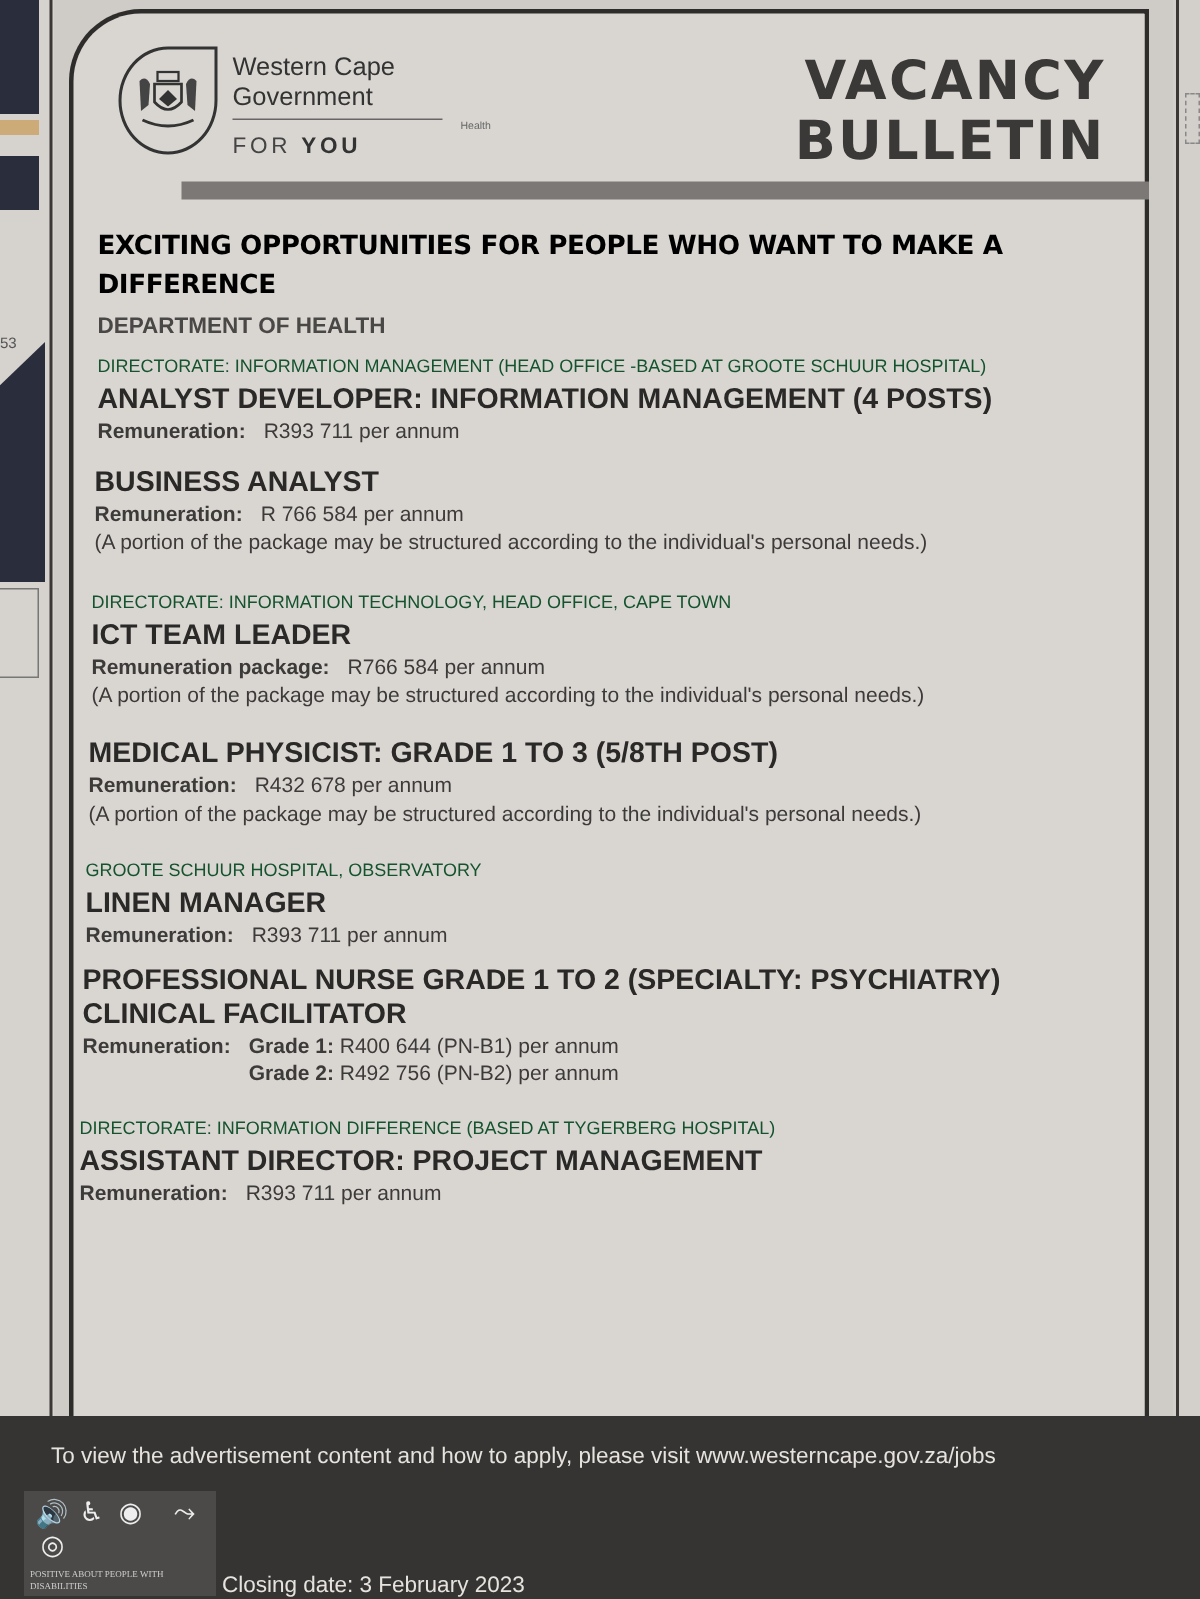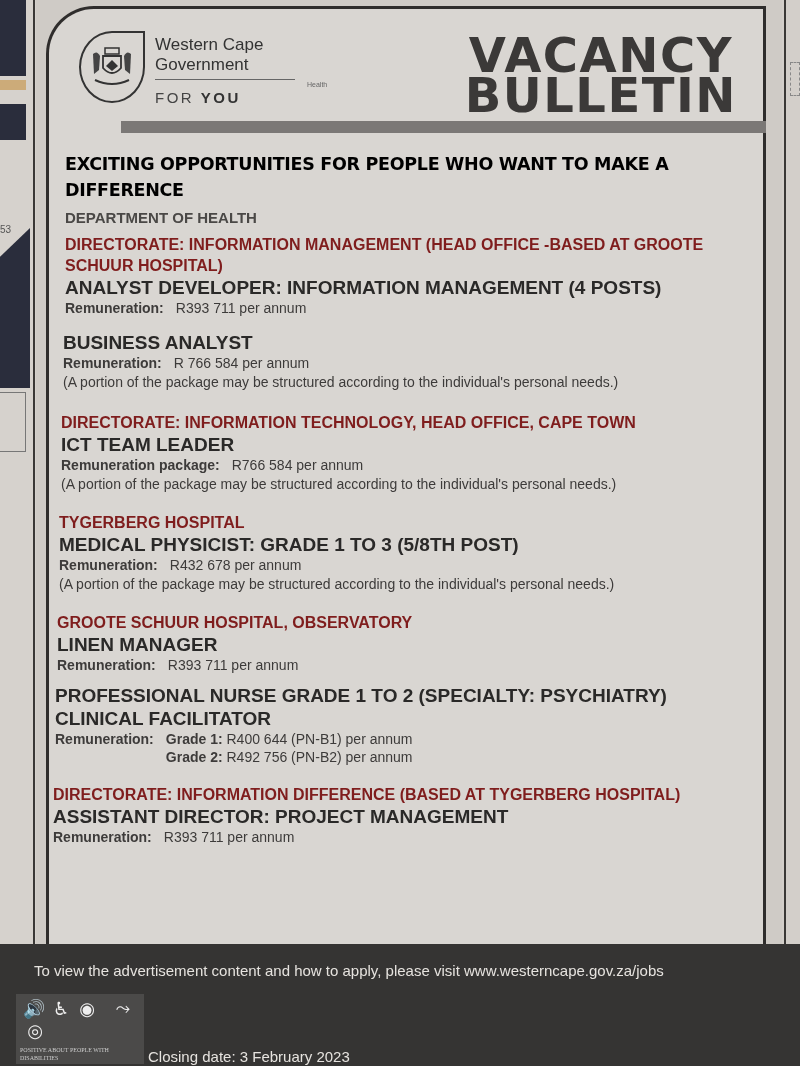--- a/index.html
+++ b/index.html
@@ -56,40 +56,40 @@
       font-size: 17px; line-height: 20px; color: #333; font-weight: normal;
     }
     .gov-rule { position: absolute; left: 106px; top: 70px; width: 140px; height: 1px; background: #666; }
     .health-lbl { position: absolute; left: 258px; top: 72px; font-size: 7px; color: #666; }
     .foryou {
       position: absolute; left: 106px; top: 80px; font-size: 15px; letter-spacing: 2.5px; color: #444;
     }
     .foryou b { font-weight: 900; color: #333; }
 
     .title {
-      position: absolute; right: 26px; top: 26px; text-align: center;
+      position: absolute; right: 26px; top: 26px; text-align: right;
       font-family: "DejaVu Sans", sans-serif; font-weight: bold;
-      font-size: 48px; line-height: 40px; letter-spacing: 1.5px; color: #3b3938;
+      font-size: 36px; line-height: 40px; letter-spacing: 1.5px; color: #3b3938;
     }
 
     .grey-bar {
       position: absolute; left: 72px; top: 112px; width: 645px; height: 12px;
       background: #7b7876;
     }
 
     .content {
       position: absolute; left: 14px; top: 142px; width: 700px;
     }
     .tagline {
       font-family: "DejaVu Sans", sans-serif; font-weight: bold;
       font-size: 17.5px; line-height: 26px; color: #000000;
       letter-spacing: -0.3px; margin-left: 2px;
     }
     .dept { font-size: 15px; font-weight: bold; color: #4a4846; margin-top: 6px; margin-left: 2px; }
-    .directorate { font-size: 16px; font-weight: bold; color: #7f1d1d; line-height: 21px; margin-top: 8px; }
+    .directorate { font-size: 12px; font-weight: normal; color: #14532d; line-height: 21px; margin-top: 8px; }
     .post { font-size: 19px; font-weight: bold; color: #2a2928; line-height: 23px; }
     .rem { font-size: 14px; color: #3d3b3a; line-height: 18px; }
     .rem .lbl { font-weight: bold; margin-right: 12px; }
     .note { font-size: 14px; color: #3d3b3a; line-height: 20px; }
     .grades { display: inline-block; vertical-align: top; }
     .grades b { font-weight: bold; }
     .sec { margin-top: 14px; }
 
     .footer {
       position: absolute; left: 0; top: 944px; width: 800px; height: 122px;
@@ -182,21 +182,20 @@
     <div class="sec" style="margin-left:-2px;margin-top:20px">
       <div class="directorate" style="margin-top:0">DIRECTORATE: INFORMATION TECHNOLOGY, HEAD OFFICE, CAPE TOWN</div>
       <div class="post">ICT TEAM LEADER</div>
       <div class="rem">
         <span class="lbl">Remuneration package:</span><span>R766 584 per annum</span>
       </div>
       <div class="note">(A portion of the package may be structured according to the individual's personal needs.)</div>
     </div>
 
     <div class="sec" style="margin-left:-4px;margin-top:18px">
-      <div class="directorate" style="margin-top:0">TYGERBERG HOSPITAL</div>
       <div class="post">MEDICAL PHYSICIST: GRADE 1 TO 3 (5/8TH POST)</div>
       <div class="rem">
         <span class="lbl">Remuneration:</span><span>R432 678 per annum</span>
       </div>
       <div class="note">(A portion of the package may be structured according to the individual's personal needs.)</div>
     </div>
 
     <div class="sec" style="margin-left:-6px;margin-top:18px">
       <div class="directorate" style="margin-top:0">GROOTE SCHUUR HOSPITAL, OBSERVATORY</div>
       <div class="post">LINEN MANAGER</div>

